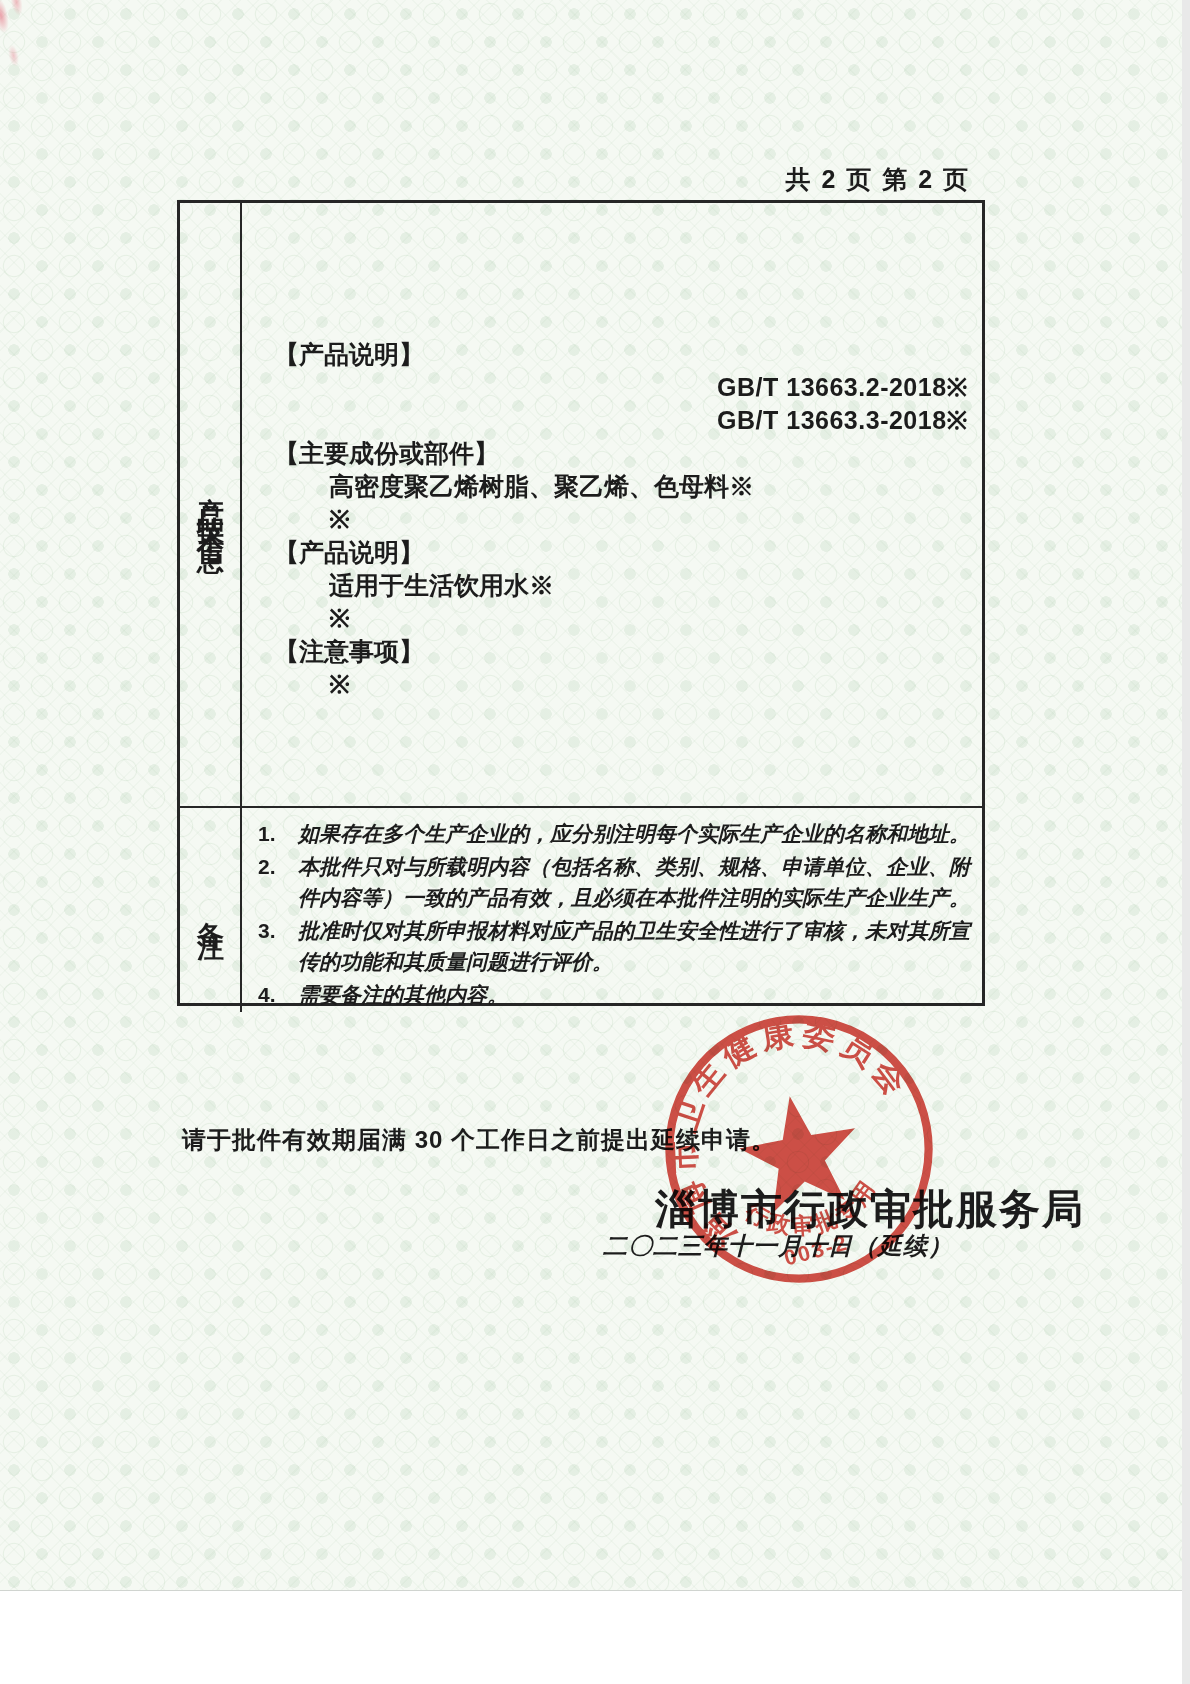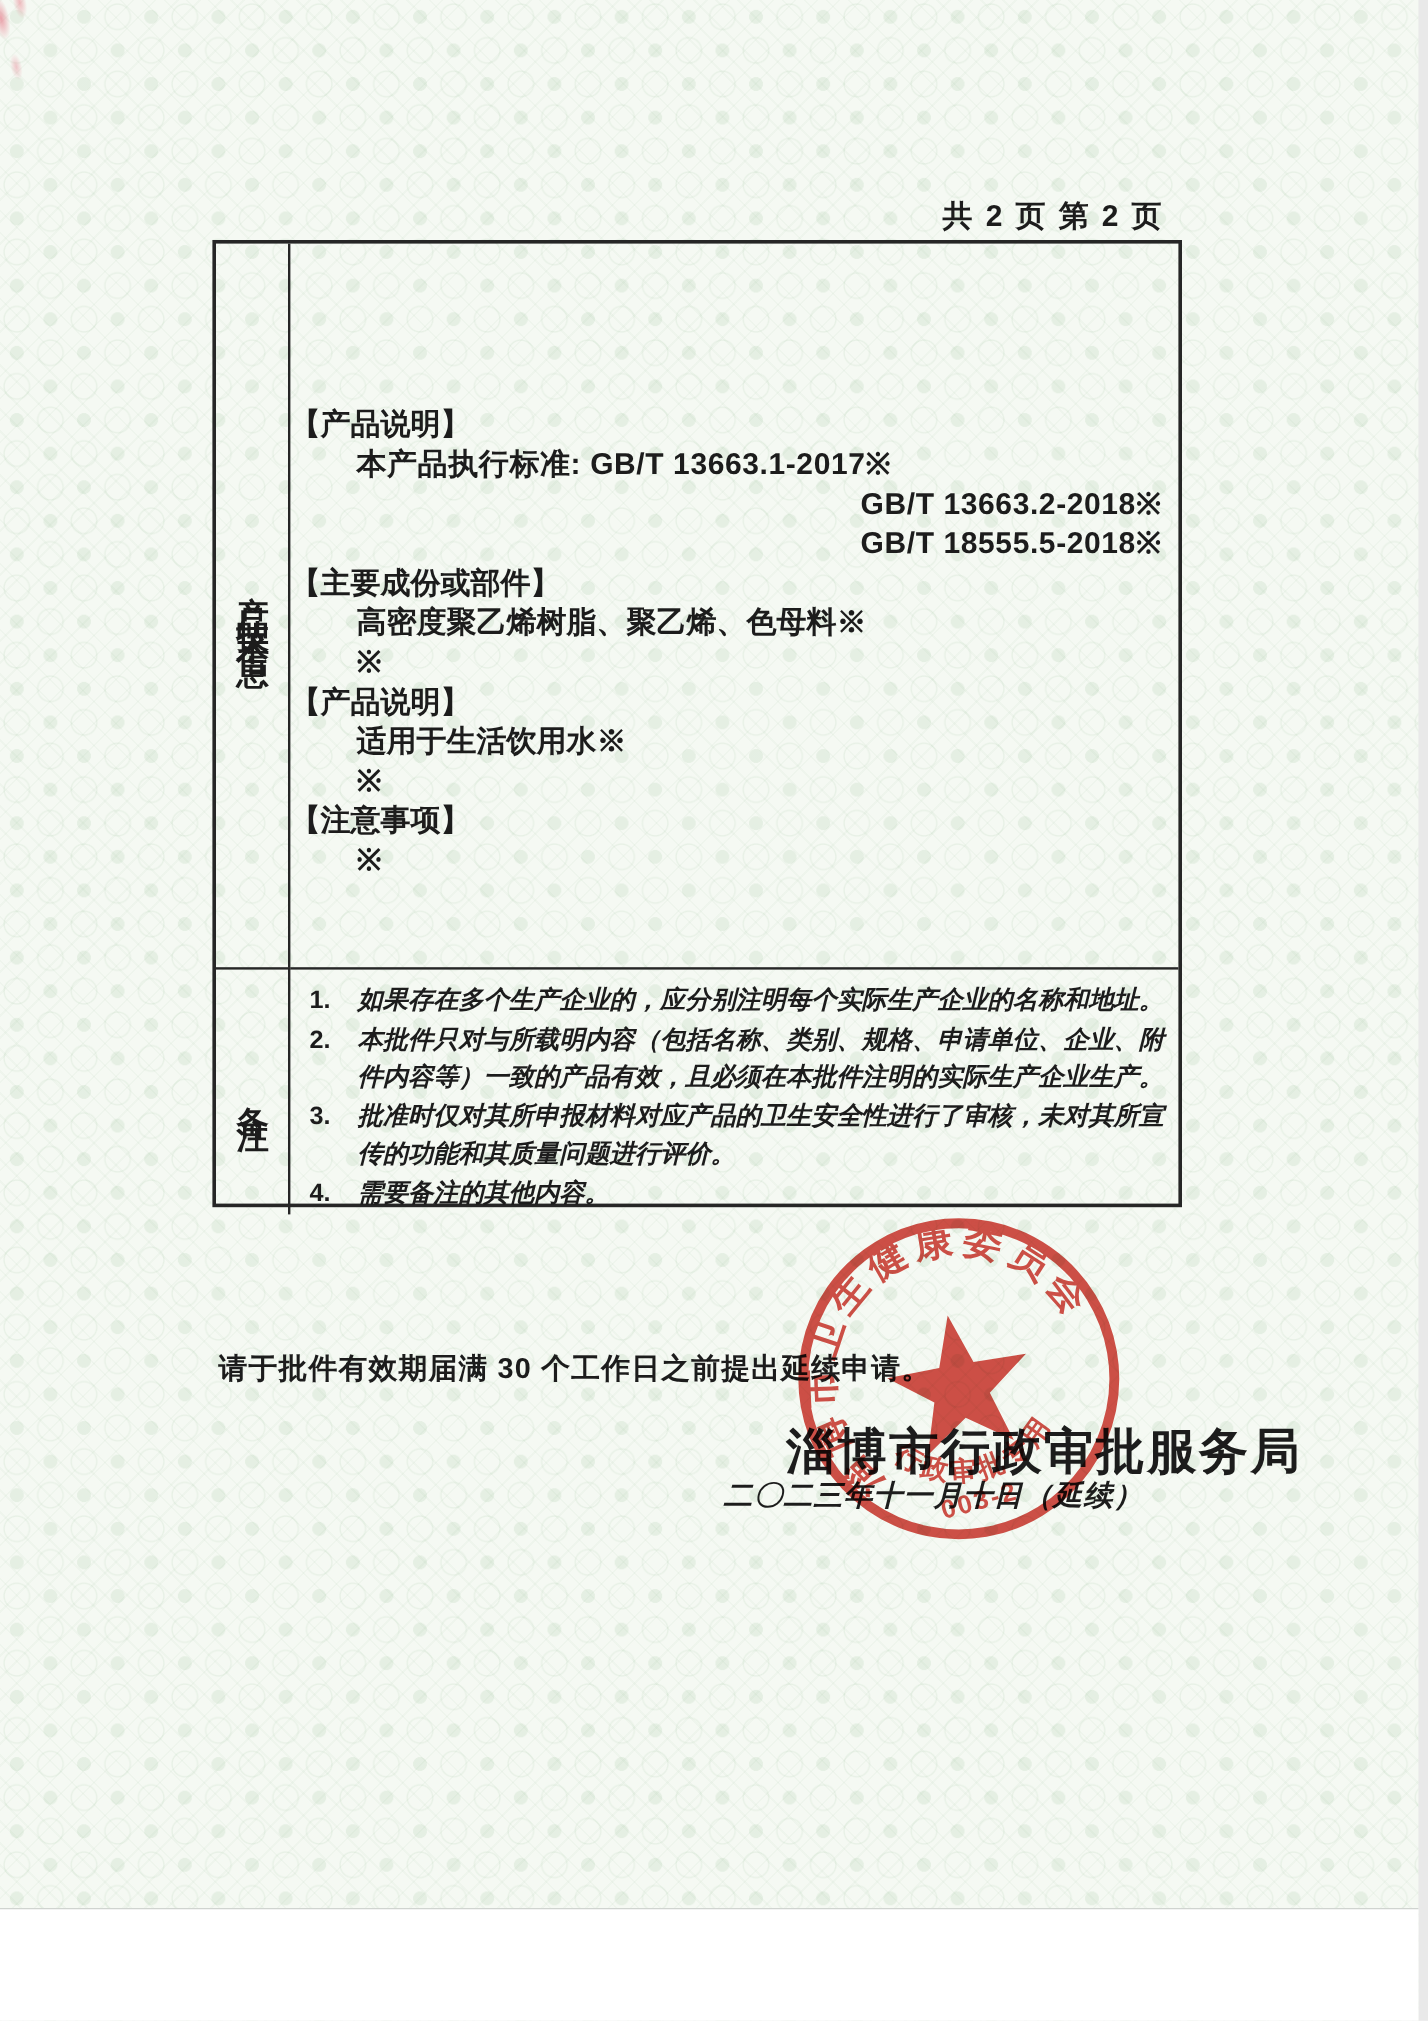--- a/index.html
+++ b/index.html
@@ -35,21 +35,21 @@
     display:grid;grid-template-columns:62px 1fr;grid-template-rows:603px 1fr;
   }
   .cell-head{
     border-right:2.5px solid #262626;
     display:flex;align-items:center;justify-content:center;
   }
   .v-text{
     writing-mode:vertical-lr;text-orientation:upright;
     font-size:27px;font-weight:700;letter-spacing:10px;line-height:1;
   }
-  .cell-body1{padding:135px 14px 0 0;}
+  .cell-body1{padding:135px 14px 0 32px;}
   .cell-head2{border-top:2.5px solid #262626;border-right:2.5px solid #262626;
     display:flex;align-items:center;justify-content:center;}
   .cell-body2{border-top:2.5px solid #262626;padding:10px 12px 0 8px;}
   .pline{font-size:25px;font-weight:700;line-height:33px;white-space:nowrap;}
   .ind1{margin-left:55px;}
   .ind2{margin-left:222px;text-align:right;}
   .std{letter-spacing:.5px;}
   .remark-item{display:flex;font-size:21px;line-height:31px;font-weight:600;margin-bottom:2px;}
   .remark-num{width:40px;flex:none;padding-left:8px;}
   .remark-text{flex:1;font-style:italic;}
@@ -73,23 +73,22 @@
   <div class="corner-smudge"></div>
 
   <div class="page-indicator">共 2 页  第 2 页</div>
 
   <div class="doc-table">
     <div class="cell-head">
       <div class="v-text">产品技术信息</div>
     </div>
     <div class="cell-body1">
       <div class="pline">【产品说明】</div>
-      <div class="pline ind1 std">本产品执行标准: GB/T 13663.1-2017※</div>
       <div class="pline ind2 std">GB/T 13663.2-2018※</div>
-      <div class="pline ind2 std">GB/T 18555.5-2018※</div>
+      <div class="pline ind2 std">GB/T 13663.3-2018※</div>
       <div class="pline">【主要成份或部件】</div>
       <div class="pline ind1">高密度聚乙烯树脂、聚乙烯、色母料※</div>
       <div class="pline ind1">※</div>
       <div class="pline">【产品说明】</div>
       <div class="pline ind1">适用于生活饮用水※</div>
       <div class="pline ind1">※</div>
       <div class="pline">【注意事项】</div>
       <div class="pline ind1">※</div>
     </div>
     <div class="cell-head2">

